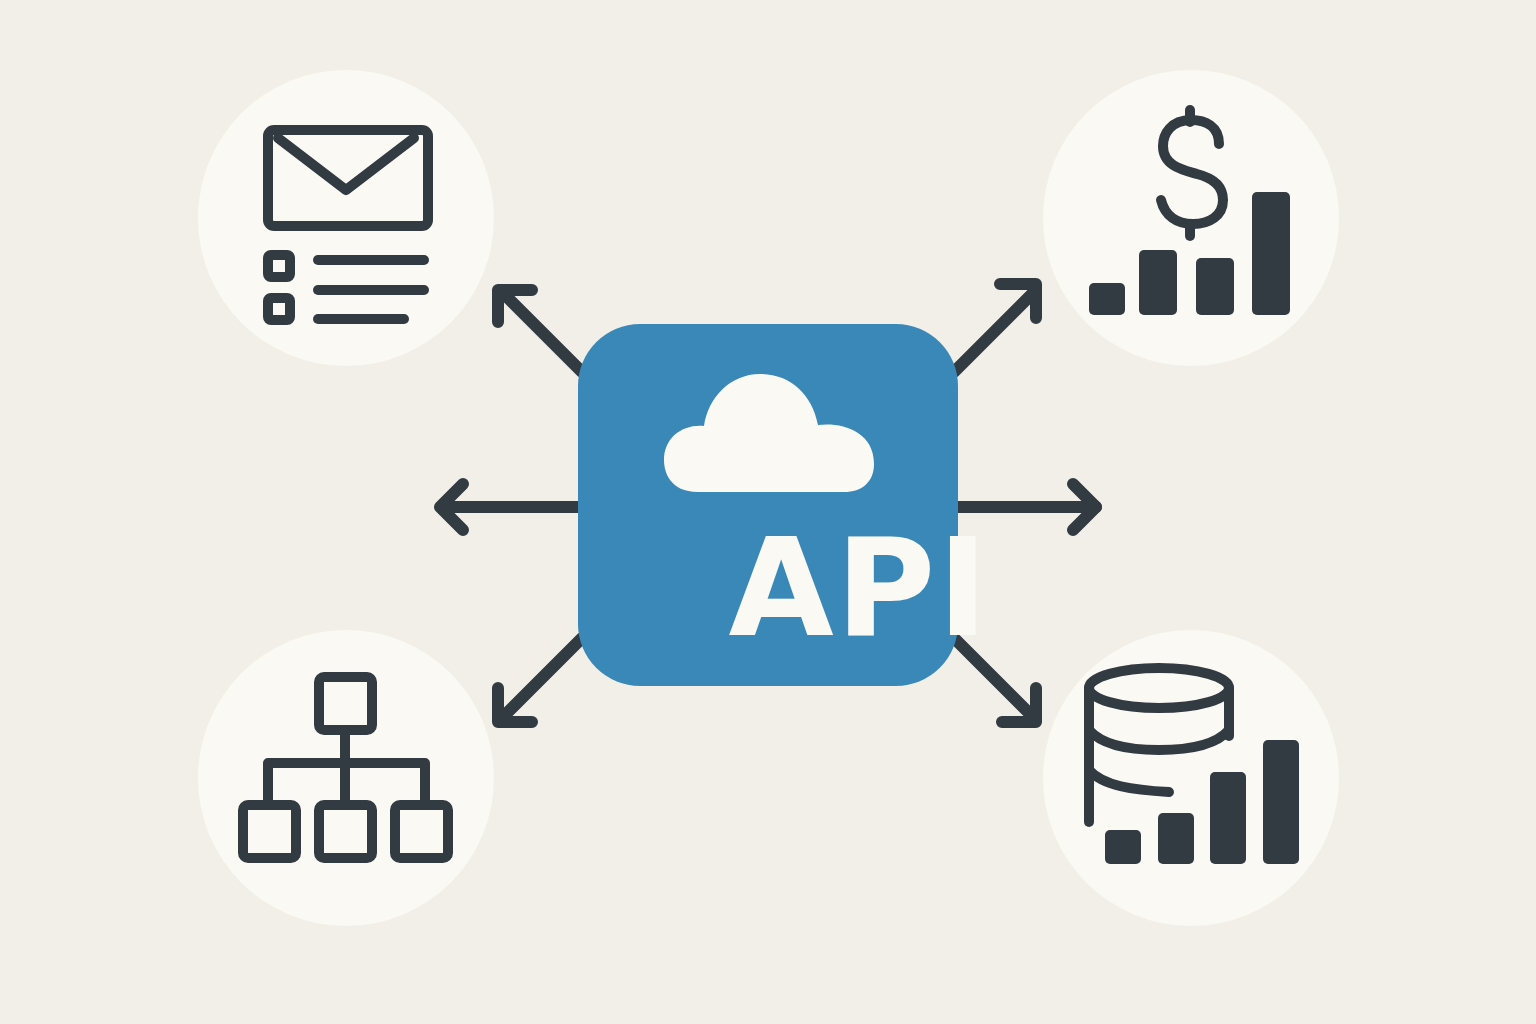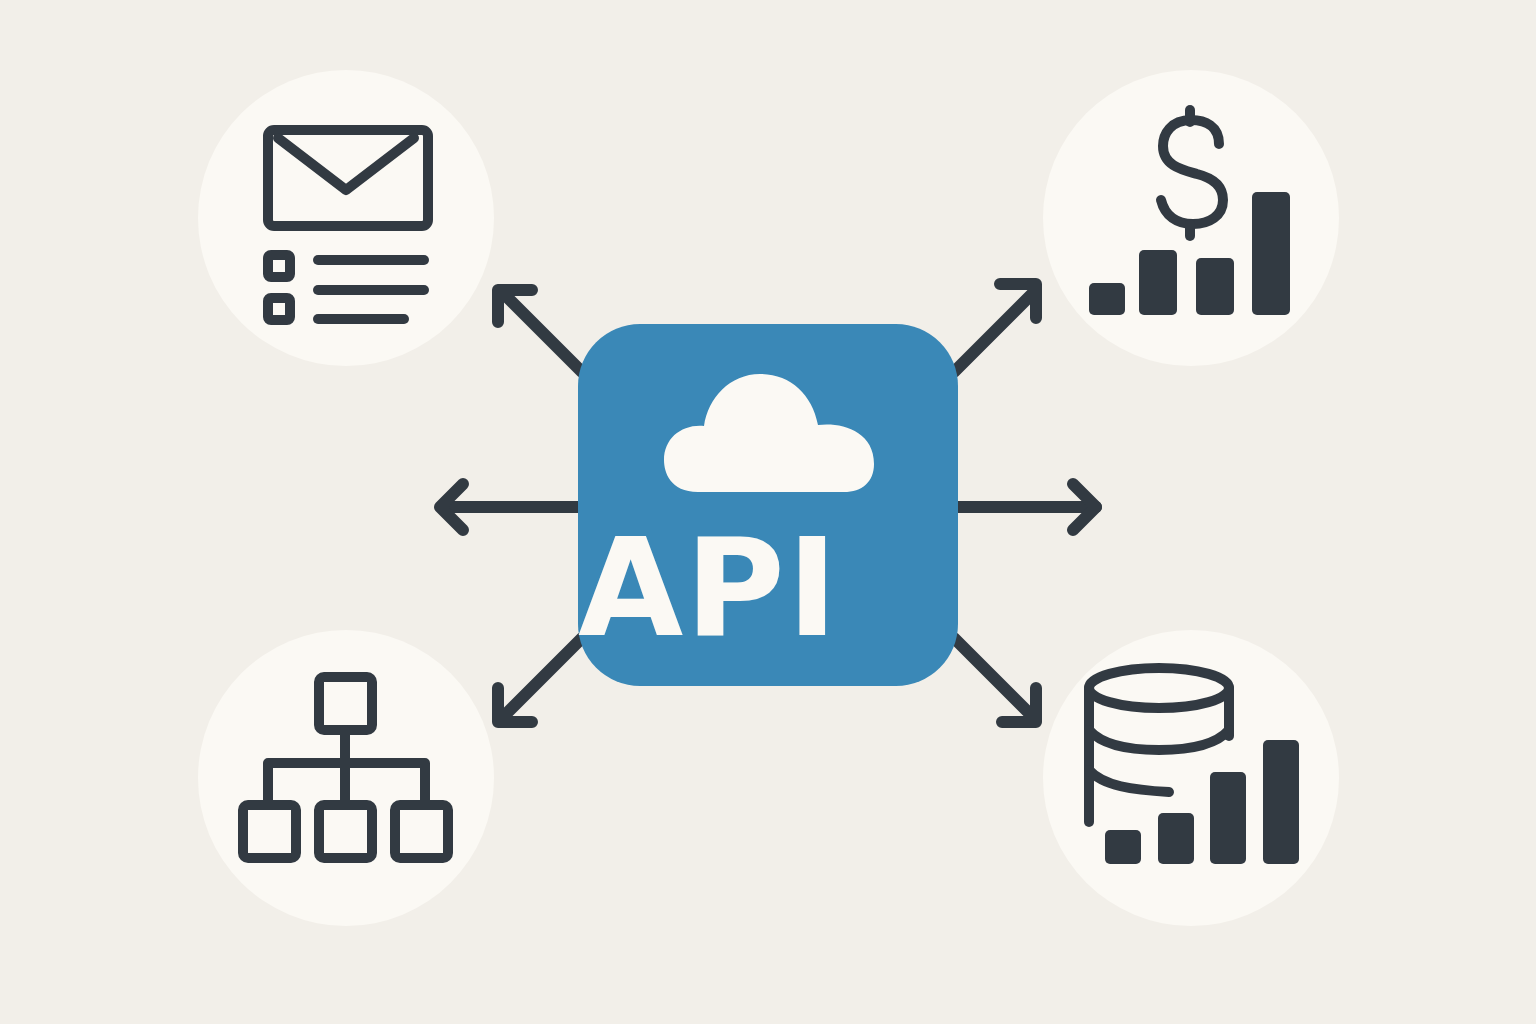--- a/index.html
+++ b/index.html
@@ -12,23 +12,23 @@
   .layer { position: absolute; left: 0; top: 0; width: 1536px; height: 1024px; }
   .node-circle {
     position: absolute; width: 296px; height: 296px; border-radius: 50%;
     background: #fbf9f4;
   }
   .hub {
     position: absolute; left: 578px; top: 324px; width: 380px; height: 362px;
     background: #3a88b7; border-radius: 62px;
   }
   .hub-label {
-    position: absolute; left: 0; top: 196px; width: 100%; text-align: left;
+    position: absolute; left: 0; top: 196px; width: 100%; text-align: right;
     color: #fbf9f4; font-family: "DejaVu Sans", sans-serif; font-weight: bold;
-    font-size: 136px; line-height: 1; letter-spacing: 2px;
+    font-size: 136px; line-height: 1; letter-spacing: 2px; padding-left: 32px;
   }
   svg { position: absolute; overflow: visible; }
 </style>
 </head>
 <body>
 
 <div class="layer">
 
   <div class="node-circle" style="left:198px;top:70px;"></div>
   <div class="node-circle" style="left:1043px;top:70px;"></div>

